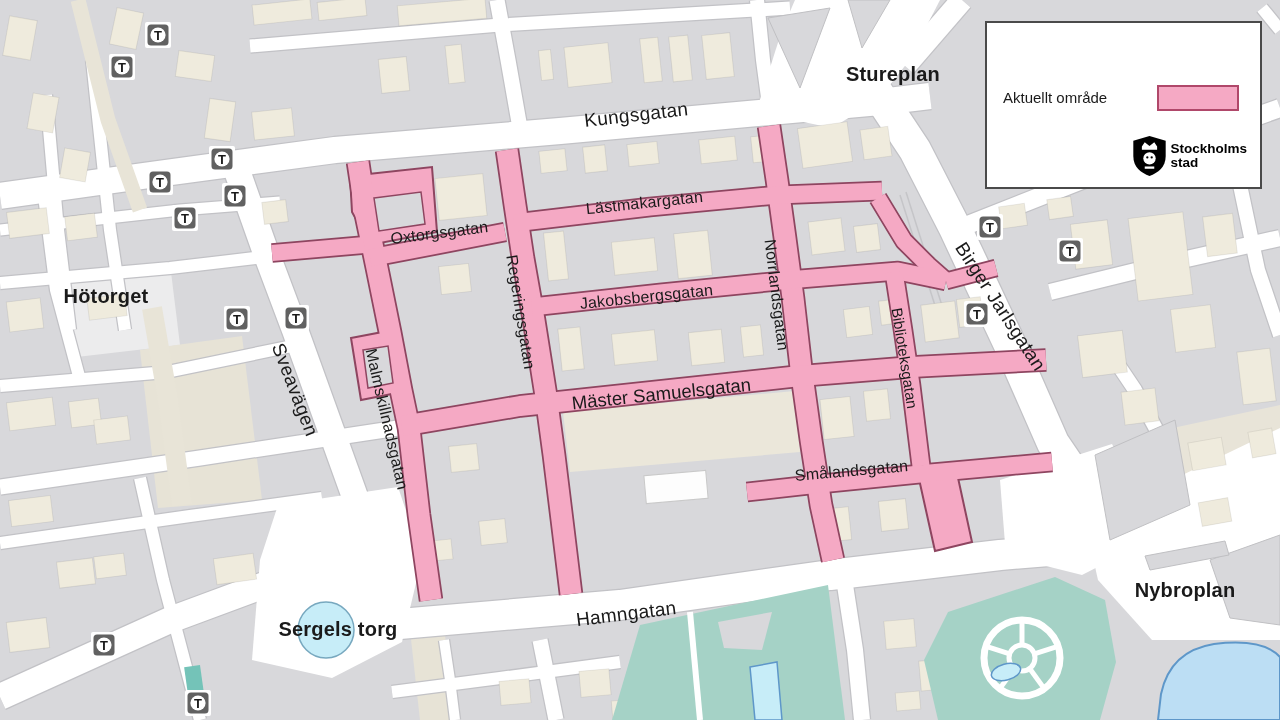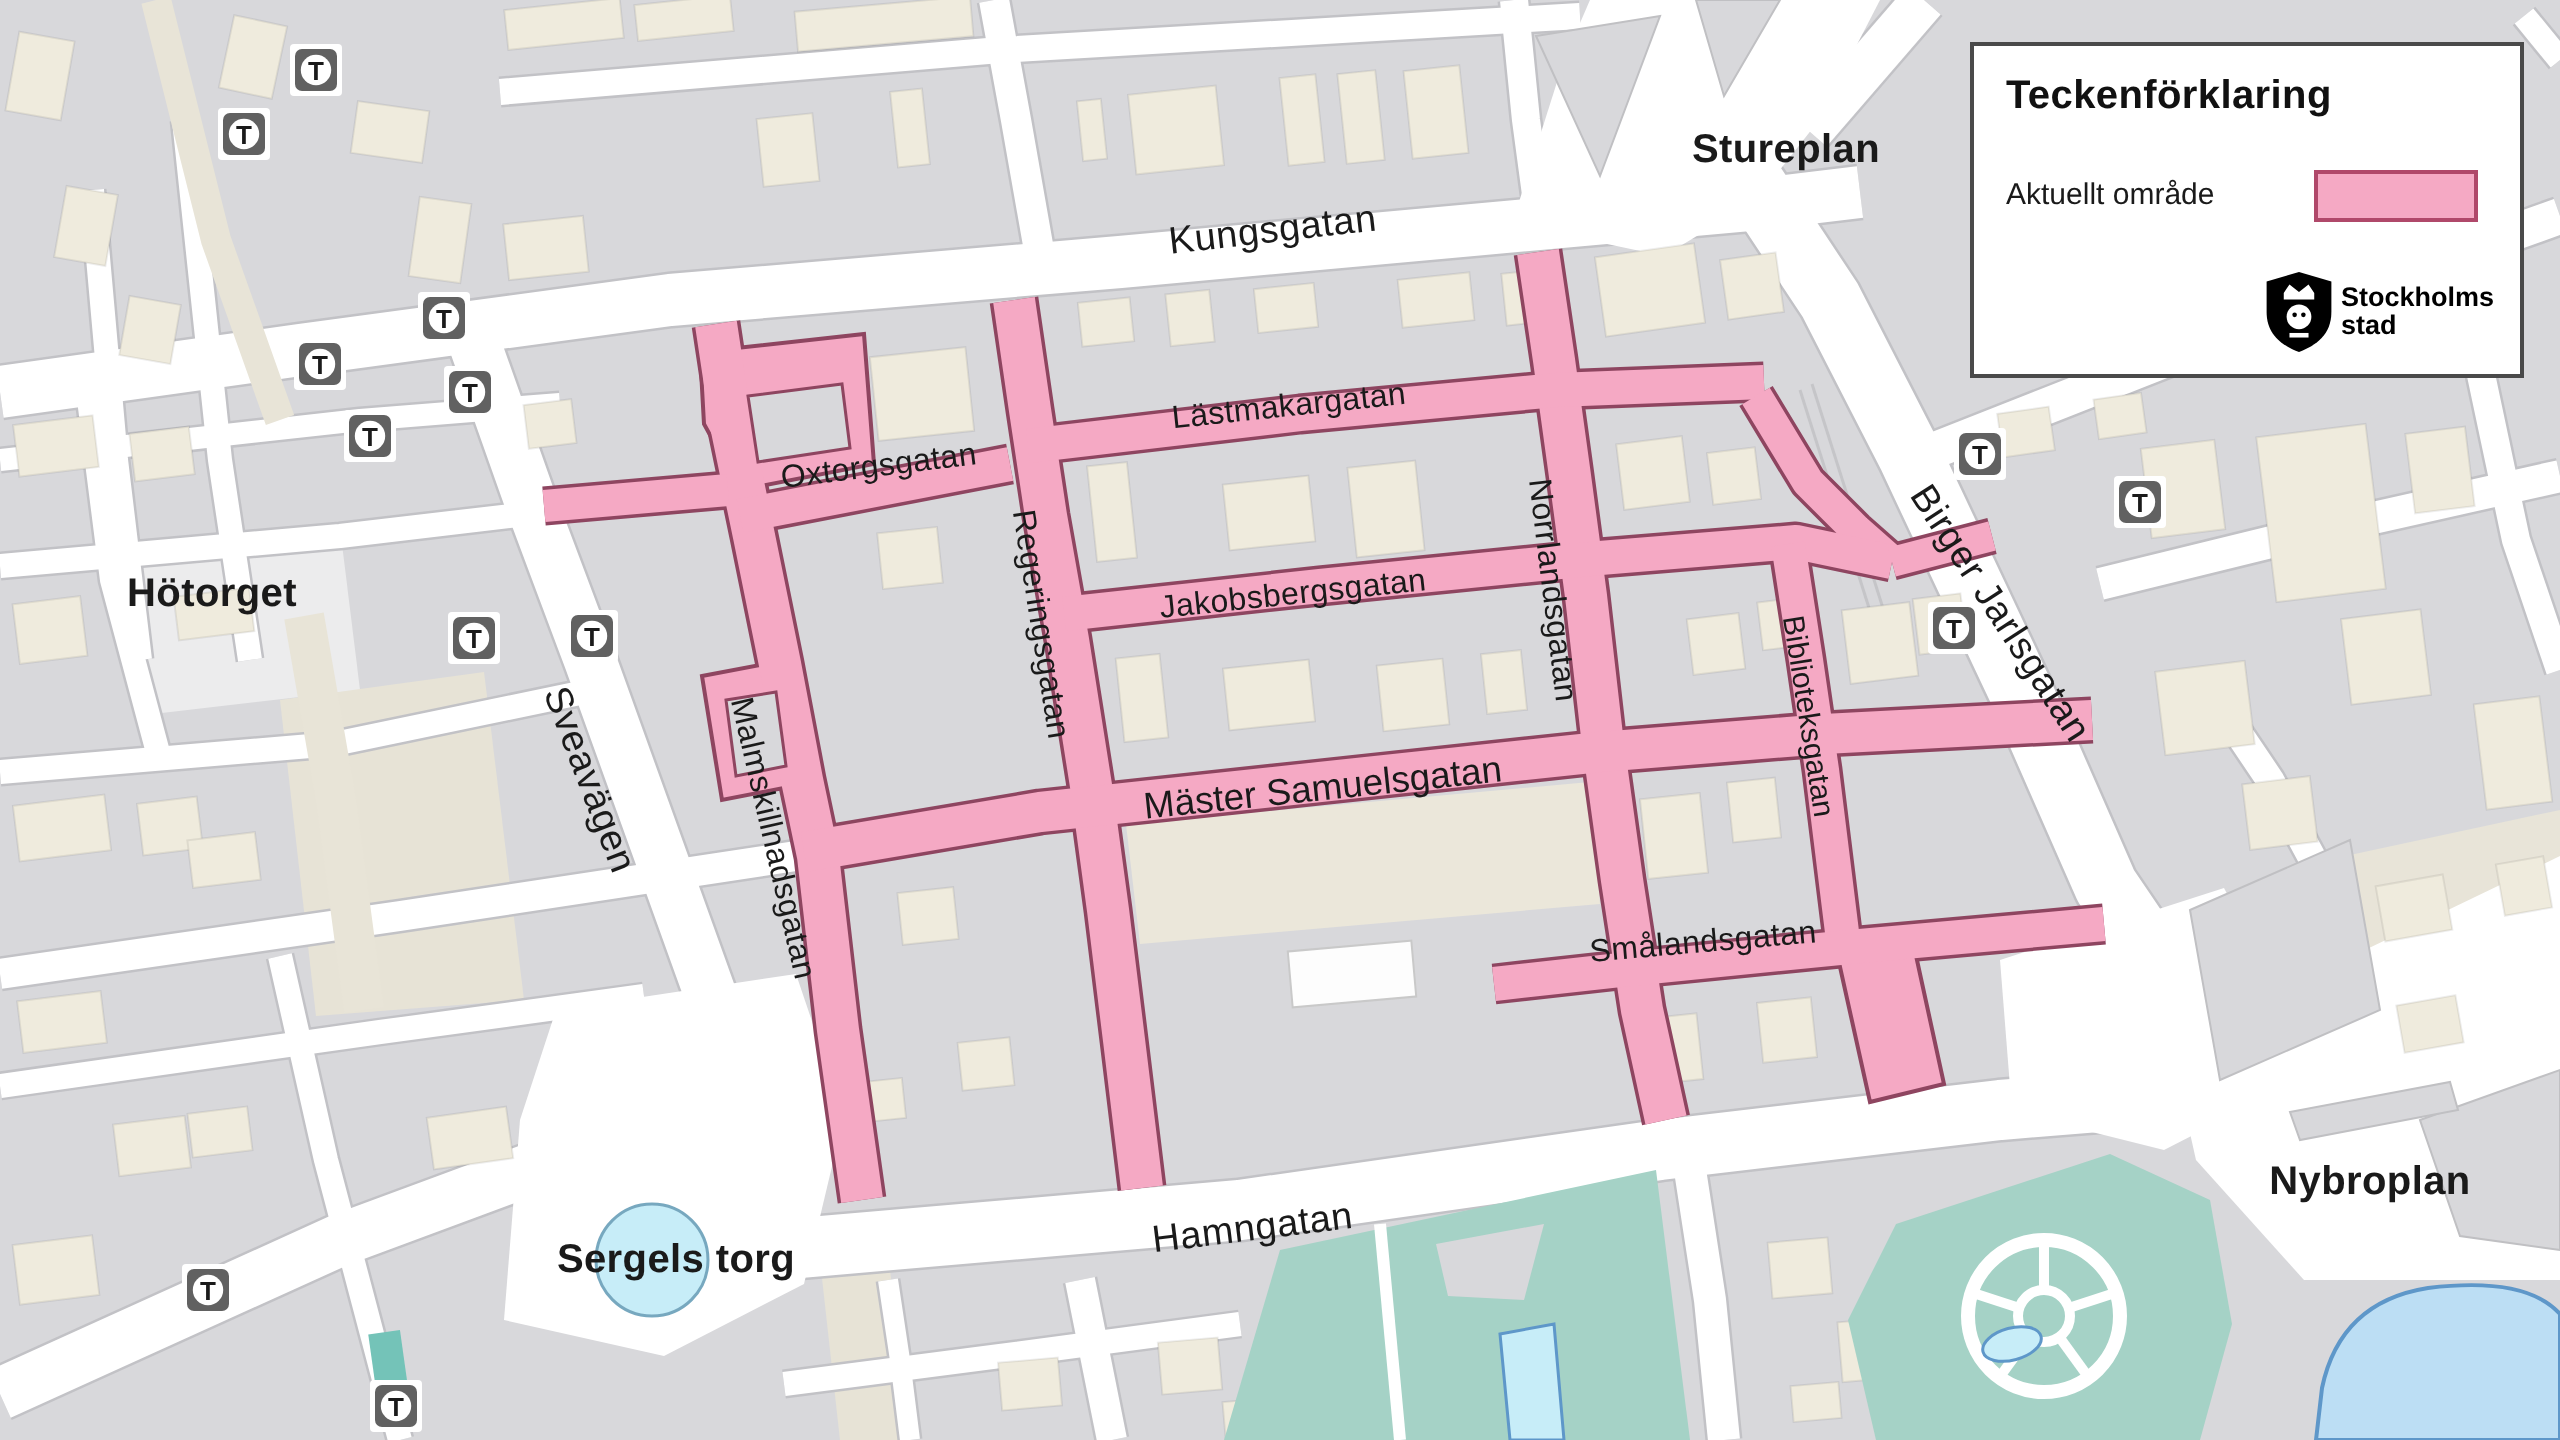--- a/index.html
+++ b/index.html
@@ -354,21 +354,20 @@
     <text class="st-lg mid" x="296" y="394" transform="rotate(69 294 388)">Sveavägen</text>
     <text class="st-lg mid" x="1001" y="311" transform="rotate(57 999 305)">Birger Jarlsgatan</text>
     <text class="place mid" x="893" y="81">Stureplan</text>
     <text class="place mid" x="106" y="303">Hötorget</text>
     <text class="place mid" x="338" y="636">Sergels torg</text>
     <text class="place mid" x="1185" y="597">Nybroplan</text>
   </g>
 </svg>
 
 <div class="legend">
-  <div class="legend-title">Teckenförklaring</div>
   <div class="legend-item-label">Aktuellt område</div>
   <div class="legend-swatch"></div>
   <div class="legend-logo">
     <svg width="33" height="40" viewBox="0 0 34 42">
       <path d="M17,0 L34,5 V21 C34,33 26,38.5 17,42 C8,38.5 0,33 0,21 V5 Z" fill="#000"></path>
       <polygon points="9,11 12,6.5 17,10.5 22,6.5 25,11 25,14.5 9,14.5" fill="#fff"></polygon>
       <circle cx="17" cy="23.5" r="6.5" fill="#fff"></circle>
       <circle cx="14.7" cy="22.5" r="1.2" fill="#000"></circle>
       <circle cx="19.3" cy="22.5" r="1.2" fill="#000"></circle>
       <rect x="12" y="32" width="10" height="2.4" fill="#fff"></rect>

